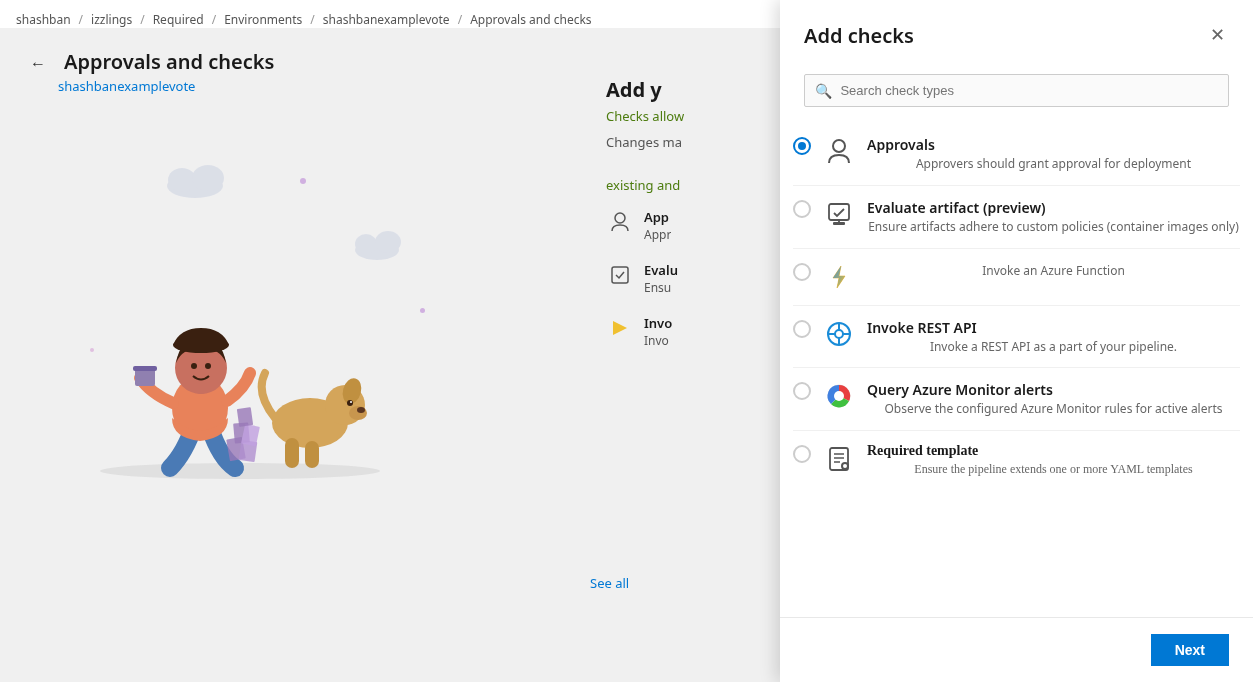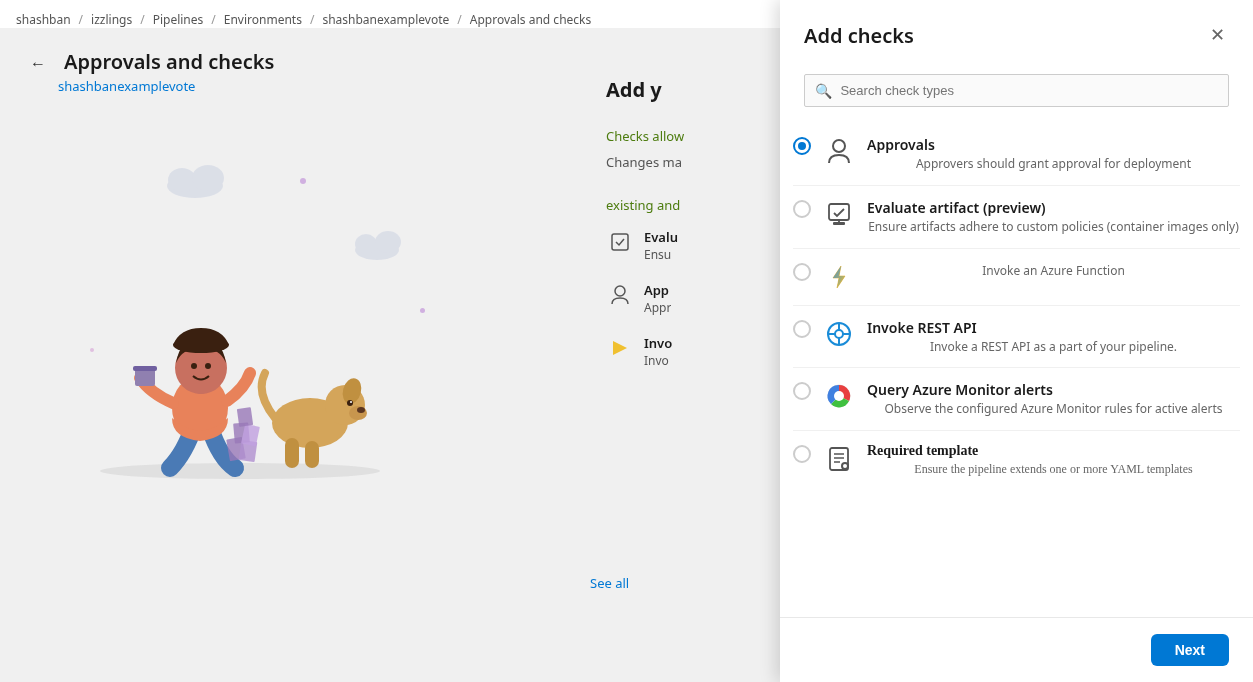--- a/index.html
+++ b/index.html
@@ -52,21 +52,21 @@
     .dot {
       position: absolute; border-radius: 50%; background: #c0b0d0;
     }
 
     
     .right-content {
       position: absolute; top: 28px; left: 590px; width: 190px; height: 600px;
       background: #f0f0f0; padding: 20px 16px; overflow: hidden;
     }
     .right-content-title {
-      font-size: 20px; font-weight: 700; color: #1a1a1a; margin-bottom: 24px;
+      font-size: 20px; font-weight: 700; color: #1a1a1a; margin-bottom: 4px;
     }
     .right-content-desc {
       font-size: 13px; color: #4d7c0f; line-height: 1.5; margin-bottom: 6px;
     }
     .right-content-desc2 {
       font-size: 13px; color: #555; line-height: 1.5; margin-bottom: 24px;
     }
 
     
     .check-list { margin-top: 12px; }
@@ -144,38 +144,38 @@
     }
     .check-type-info { flex: 1; }
     .check-type-name { font-size: 14px; font-weight: 600; color: #1a1a1a; }
     .check-type-desc { font-size: 12px; color: #666; margin-top: 2px; line-height: 1.4; text-align: center; }
 
     
     .overlay-footer {
       padding: 16px 24px; display: flex; justify-content: flex-end; border-top: 1px solid #e8e8e8;
     }
     .next-btn {
-      background: #0078d4; color: #fff; border: none; border-radius: 6px;
+      background: #0078d4; color: #fff; border: none; border-radius: 0;
       padding: 8px 24px; font-size: 14px; font-weight: 600; cursor: pointer;
     }
 
     
     .illustration-svg {
       position: absolute; bottom: 20px; left: 60px;
     }
   </style>
 </head>
 <body>
 
 <div class="breadcrumb-bar">
   <span>shashban</span>
   <span class="sep">/</span>
   <span>izzlings</span>
   <span class="sep">/</span>
-  <span>Pipelines</span>
+  <span>Required</span>
   <span class="sep">/</span>
   <span>Environments</span>
   <span class="sep">/</span>
   <span>shashbanexamplevote</span>
   <span class="sep">/</span>
   <span>Approvals and checks</span>
 </div>
 
 <div class="main-area">
   <div class="page-header">
@@ -268,40 +268,40 @@
   <div class="right-content">
     <div class="right-content-title">Add y</div>
     <div class="right-content-desc">Checks allow</div>
     <div class="right-content-desc2">Changes ma</div>
     <div class="right-content-desc">existing and</div>
     <div class="check-list">
 
       <div class="check-item">
         <div class="check-item-icon">
           <svg width="22" height="22" viewBox="0 0 22 22">
+            <circle cx="11" cy="7" r="5" fill="none" stroke="#555" stroke-width="1.5"></circle>
+            <path d="M3 20 Q3 14 11 14 Q19 14 19 20" fill="none" stroke="#555" stroke-width="1.5"></path>
+          </svg>
+        </div>
+        <div class="check-item-text">
+          <div class="check-item-name">App</div>
+          <div class="check-item-desc">Appr</div>
+        </div>
+      </div>
+
+      <div class="check-item">
+        <div class="check-item-icon">
+          <svg width="22" height="22" viewBox="0 0 22 22">
             <rect x="3" y="3" width="16" height="16" rx="2" fill="none" stroke="#555" stroke-width="1.5"></rect>
             <polyline points="7,11 10,14 15,8" fill="none" stroke="#555" stroke-width="1.5"></polyline>
           </svg>
         </div>
         <div class="check-item-text">
           <div class="check-item-name">Evalu</div>
           <div class="check-item-desc">Ensu</div>
-        </div>
-      </div>
-
-      <div class="check-item">
-        <div class="check-item-icon">
-          <svg width="22" height="22" viewBox="0 0 22 22">
-            <circle cx="11" cy="7" r="5" fill="none" stroke="#555" stroke-width="1.5"></circle>
-            <path d="M3 20 Q3 14 11 14 Q19 14 19 20" fill="none" stroke="#555" stroke-width="1.5"></path>
-          </svg>
-        </div>
-        <div class="check-item-text">
-          <div class="check-item-name">App</div>
-          <div class="check-item-desc">Appr</div>
         </div>
       </div>
 
       <div class="check-item">
         <div class="check-item-icon">
           <svg width="22" height="22" viewBox="0 0 22 22">
             <polygon points="4,4 18,11 4,18" fill="#f0c030"></polygon>
           </svg>
         </div>
         <div class="check-item-text">

